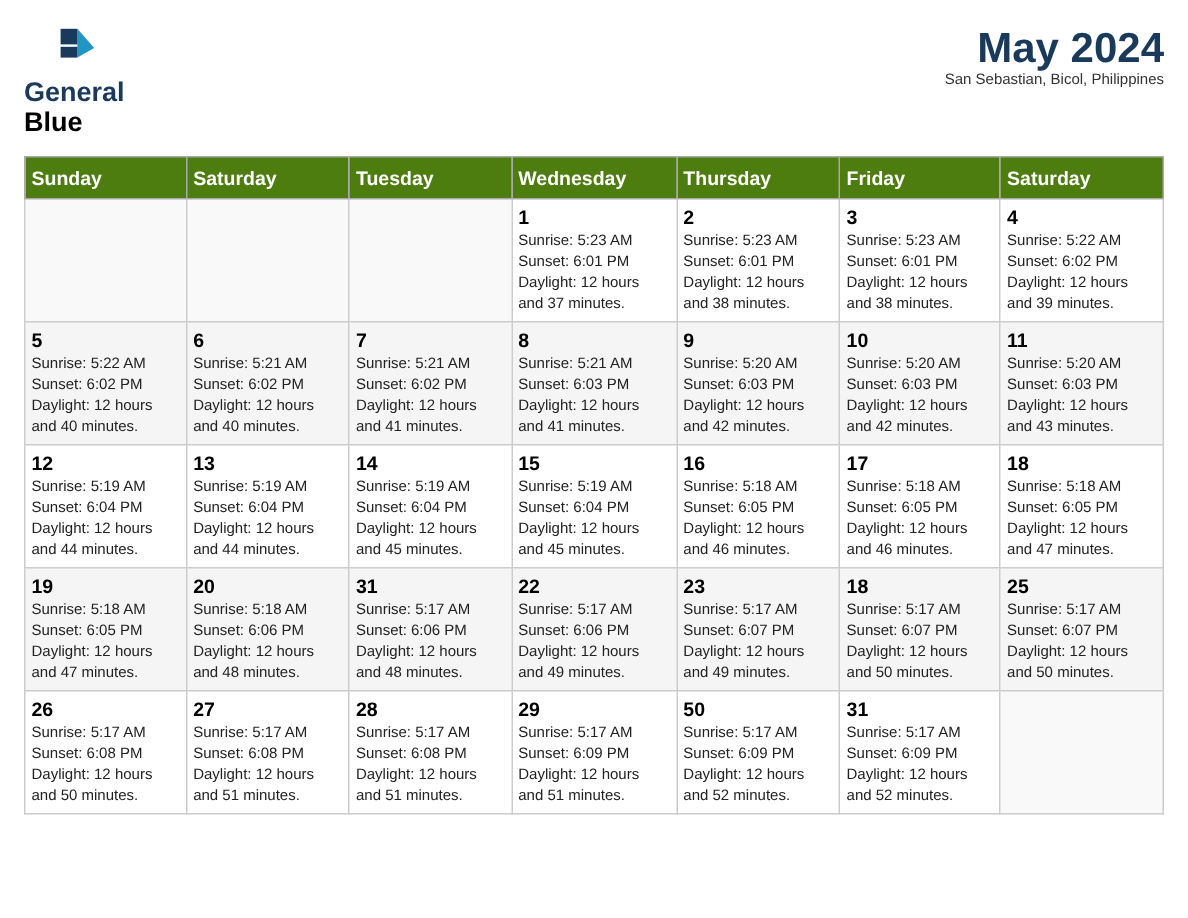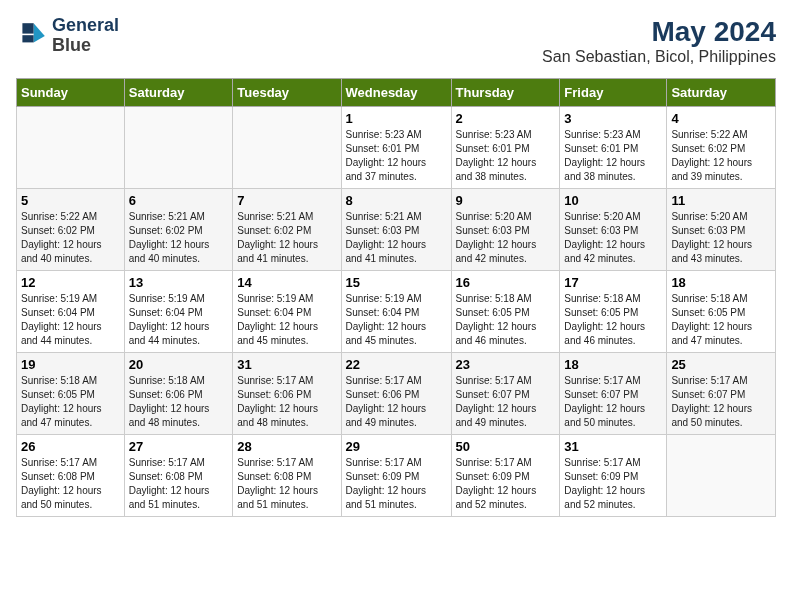--- a/index.html
+++ b/index.html
@@ -13,41 +13,42 @@
     .header {
       display: flex;
       justify-content: space-between;
       align-items: flex-start;
       margin-bottom: 12px;
     }
     .logo {
       display: flex;
       align-items: center;
       gap: 4px;
+      flex-direction: column;
     }
     .logo-text {
       font-size: 18px;
       font-weight: bold;
       color: #1a3a5c;
       line-height: 1.1;
     }
     .logo-icon {
       width: 32px;
       height: 32px;
     }
     .title-block {
       text-align: right;
     }
     .calendar-title {
       font-size: 28px;
       font-weight: bold;
       color: #1a3a5c;
     }
     .calendar-subtitle {
-      font-size: 16px;
+      font-size: 10px;
       color: #333;
     }
     table {
       width: 100%;
       border-collapse: collapse;
       font-size: 11px;
     }
     thead tr th {
       background: #4d7c0f;
       color: #fff;
@@ -87,21 +88,21 @@
 
 <div class="header">
   <div class="logo">
     <svg class="logo-icon" viewBox="0 0 40 40">
       <polygon points="22,4 36,20 22,28" fill="#2196c4"></polygon>
       <rect x="8" y="4" width="14" height="13" fill="#1a3a5c"></rect>
       <rect x="8" y="19" width="14" height="9" fill="#1a3a5c"></rect>
     </svg>
     <div>
       <div class="logo-text">General</div>
-      <div class="logo-text" style="color:#404040;">Blue</div>
+      <div class="logo-text" style="color:#000000;">Blue</div>
     </div>
   </div>
   <div class="title-block">
     <div class="calendar-title">May 2024</div>
     <div class="calendar-subtitle">San Sebastian, Bicol, Philippines</div>
   </div>
 </div>
 
 <table>
   <thead>

